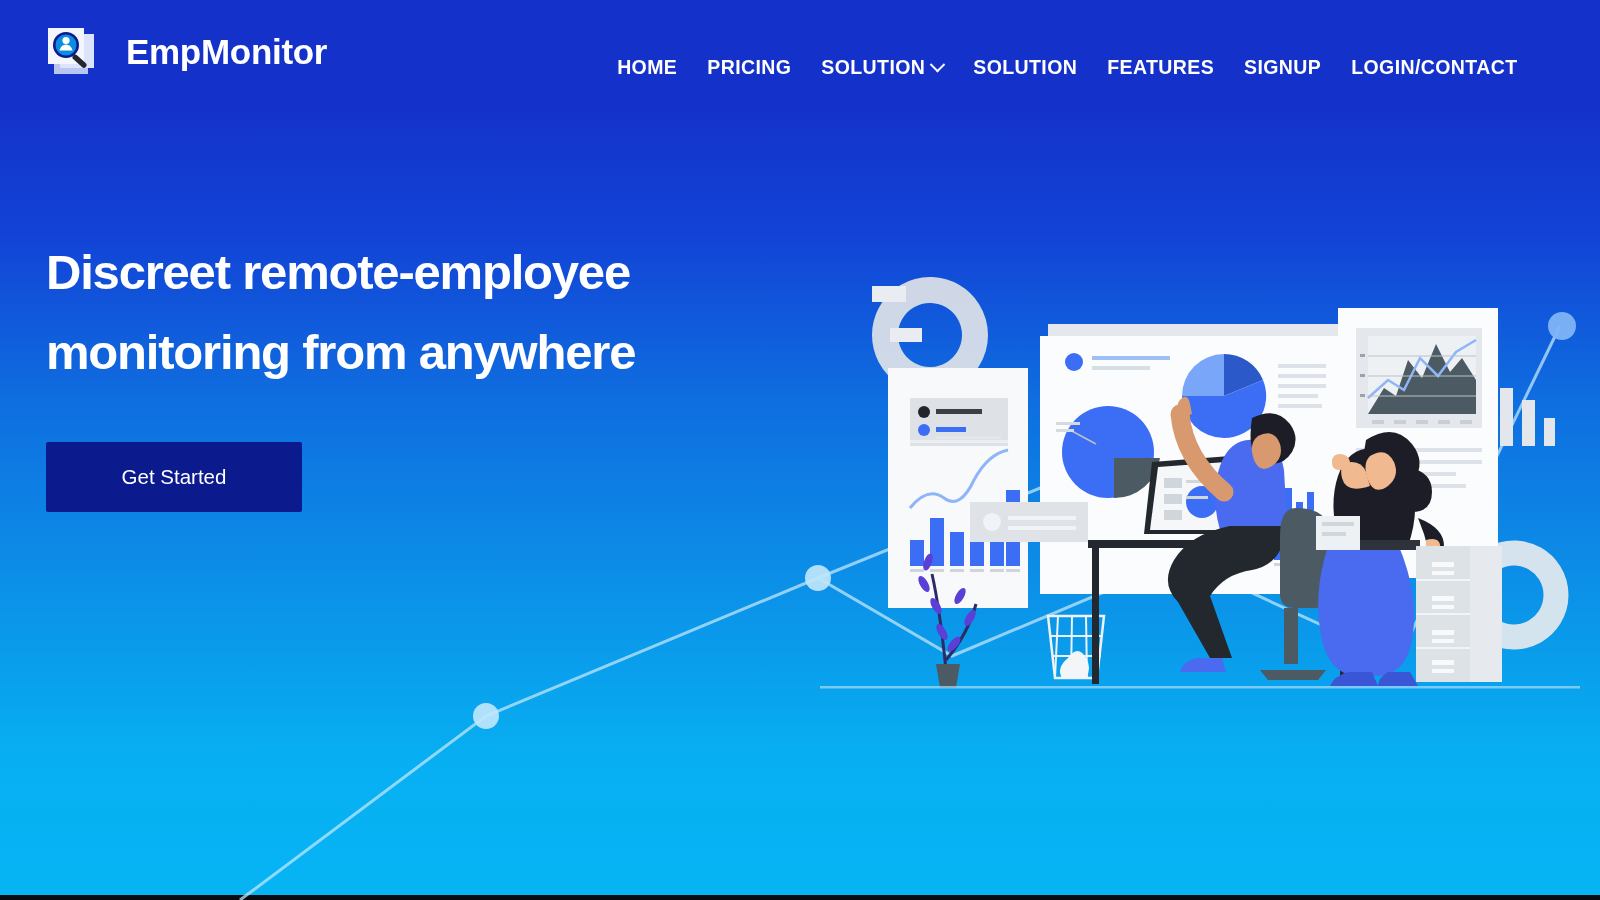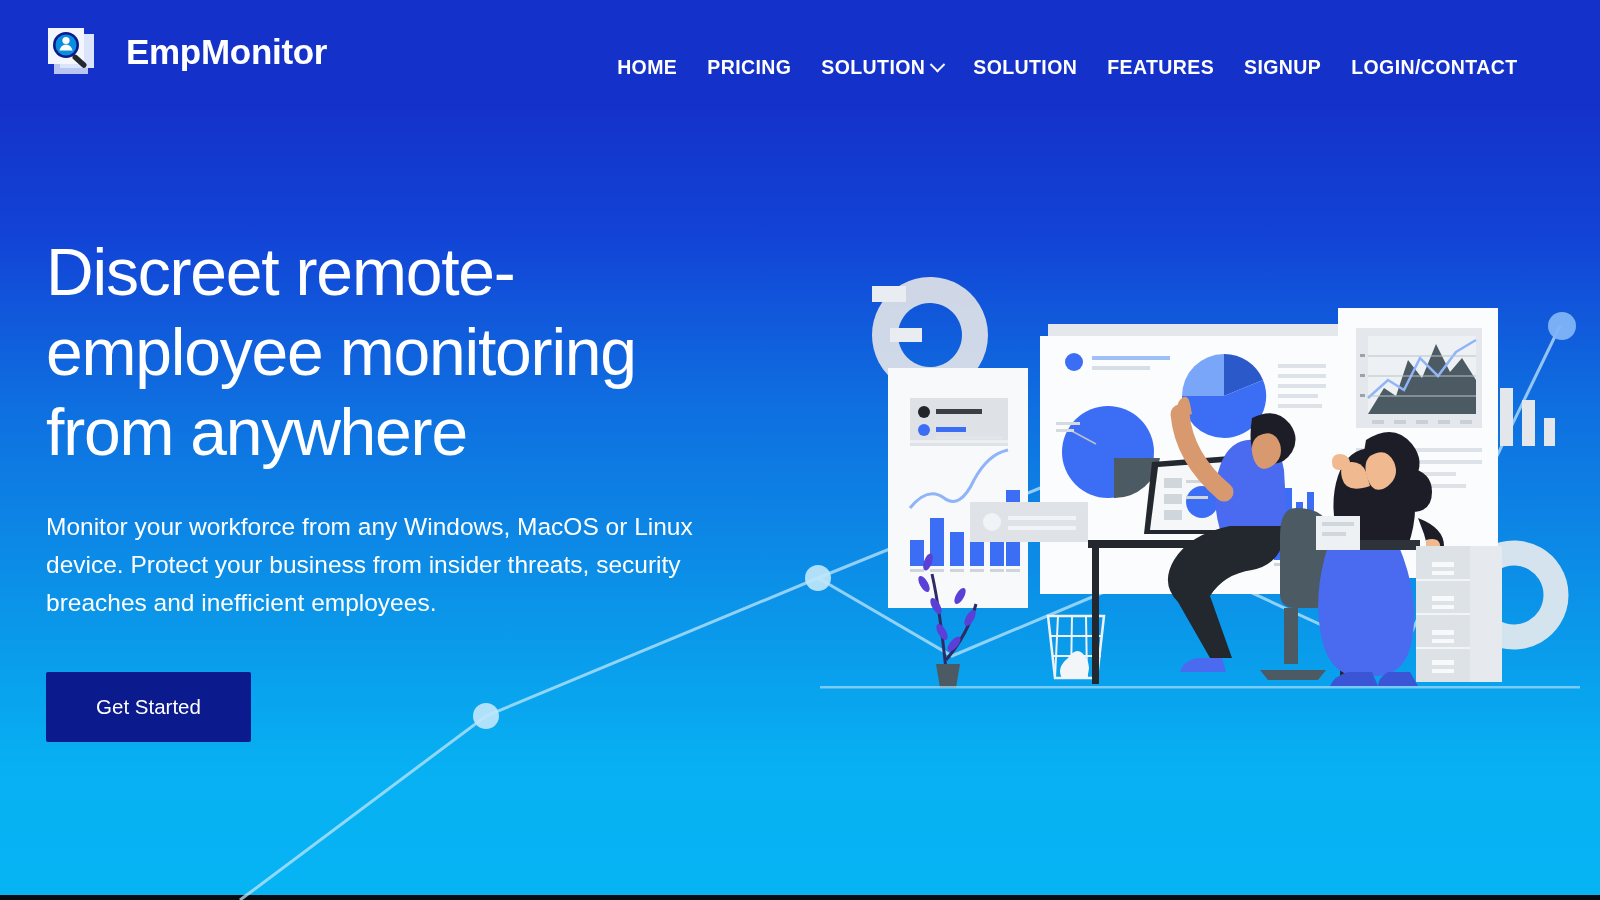--- a/index.html
+++ b/index.html
@@ -73,23 +73,23 @@
     opacity: .95;
   }
 
   
   .hero-copy {
     position: absolute; left: 46px; top: 232px;
     width: 740px; z-index: 25;
   }
   .headline {
     color: #ffffff;
-    font-size: 66px;
+    font-size: 49px;
     line-height: 80px;
-    font-weight: normal;
+    font-weight: bold;
     letter-spacing: -1.2px;
     max-width: 640px;
   }
   .subtext {
     margin-top: 36px;
     color: #ffffff;
     font-size: 24.5px;
     line-height: 38px;
     max-width: 730px;
     font-weight: normal;
@@ -102,21 +102,21 @@
     display: flex; align-items: center; justify-content: center;
     height: 70px;
     background: #0b1a8c;
     color: #ffffff;
     font-size: 20.5px;
     border: none;
     border-radius: 2px;
     cursor: pointer;
     font-family: "Liberation Sans", sans-serif;
   }
-  .btn-primary { width: 205px; }
+  .btn-primary { width: 256px; }
   .btn-secondary { width: 304px; }
 
   
   .illo {
     position: absolute;
     left: 800px; top: 240px;
     width: 800px; height: 450px;
     z-index: 10;
   }
   .illo svg { display: block; }
@@ -180,21 +180,20 @@
         <span>SIGNUP</span>
       </a>
       <a class="nav-item">
         <span>LOGIN/CONTACT</span>
       </a>
     </nav>
   </div>
 
   <div class="hero-copy">
     <h1 class="headline">Discreet remote-employee monitoring from anywhere</h1>
-    <p class="subtext">Monitor your workforce from any Windows, MacOS or Linux device. Protect your business from insider threats, security breaches and inefficient employees.</p>
     <div class="cta-row">
       <button class="btn btn-primary">Get Started</button>
     </div>
   </div>
 
   <div class="illo">
     <svg width="800" height="450" viewBox="0 0 800 450">
 
       <g fill="#dfe3e8" opacity="0.92">
         <path d="M85 95 a45 45 0 1 1 0 0.1 Z" fill="none" stroke="#dfe3e8" stroke-width="26"></path>

